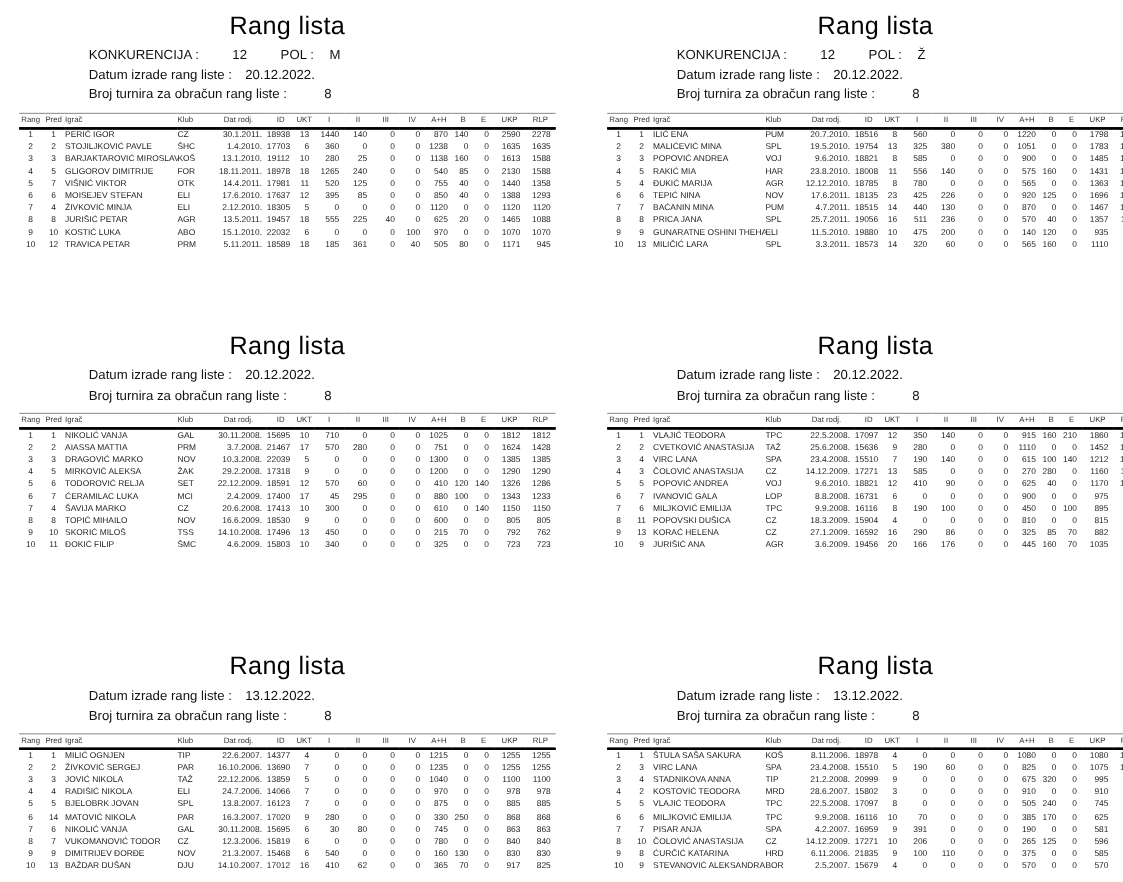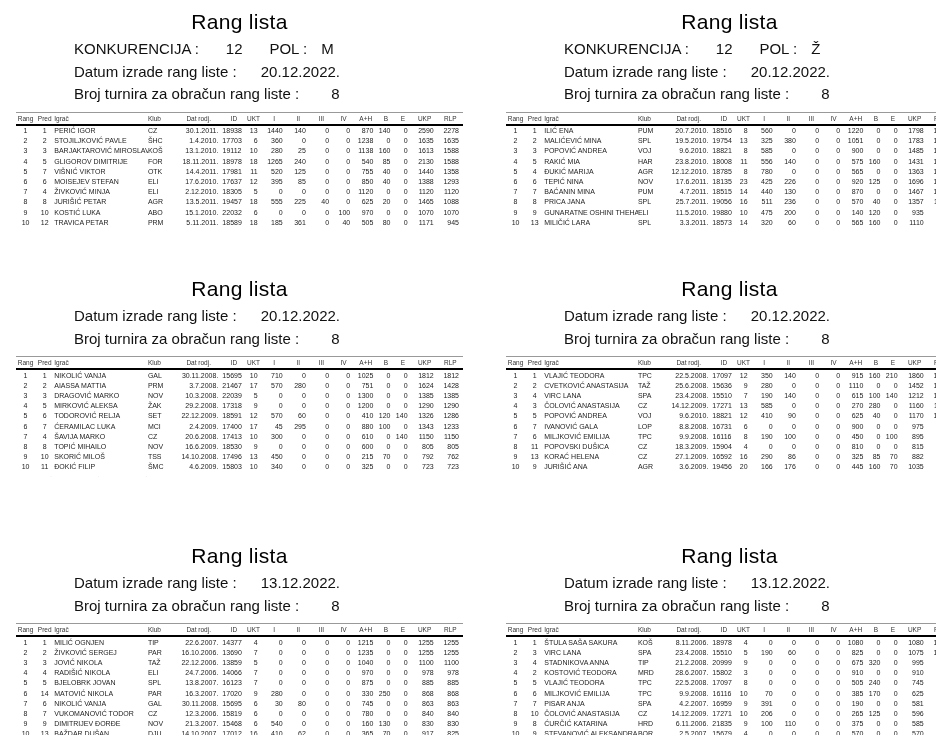--- a/index.html
+++ b/index.html
@@ -1,25 +1,25 @@
 <!DOCTYPE html>
 <html><head>
 <meta charset="utf-8">
 <style>
   html,body{margin:0;padding:0;background:#fff;}
   body{width:936px;height:735px;overflow:hidden;font-family:"Liberation Sans",sans-serif;color:#1a1a1a;}
   .grid{display:grid;grid-template-columns:468px 468px;grid-template-rows:245px 245px 245px;gap:22px;}
   .report{box-sizing:border-box;padding-top:4px;}
   .report-inner{width:447px;margin-left:16px;}
   .title{font-size:21px;font-weight:400;text-align:center;margin:6px 0 4px;color:#000;letter-spacing:.3px;}
-  .info{font-size:15px;color:#111;padding-left:58px;line-height:1.5;}
+  .info{font-size:11px;color:#111;padding-left:58px;line-height:1.5;}
   .info-line{white-space:nowrap;}
   .konk-num{display:inline-block;min-width:62px;text-align:center;}
   .pol-val{margin-left:10px;}
-  .datum-val{margin-left:20px;}
+  .datum-val{margin-left:8px;}
   .broj-val{margin-left:28px;}
   table.rank-table{border-collapse:collapse;table-layout:fixed;margin-top:6px;font-size:7px;color:#222;width:447px;}
   .rank-table th{font-weight:400;font-size:6.5px;color:#333;border-top:1px solid #999;border-bottom:2px solid #000;padding:2px 0;text-align:center;overflow:hidden;}
   .rank-table td{padding:1.6px 0;white-space:nowrap;overflow:hidden;}
   .c0{width:19px;} .c1{width:19px;} .c2{width:93px;} .c3{width:27px;} .c4{width:47px;}
   .c5{width:23px;} .c6{width:16px;} .c7{width:25px;} .c8{width:23px;} .c9{width:23px;}
   .c10{width:21px;} .c11{width:23px;} .c12{width:17px;} .c13{width:17px;} .c14{width:26px;} .c15{width:25px;}
   td.c0,td.c1{text-align:center;}
   td.c2,td.c3{text-align:left;}
   th.c2,th.c3{text-align:left;}

